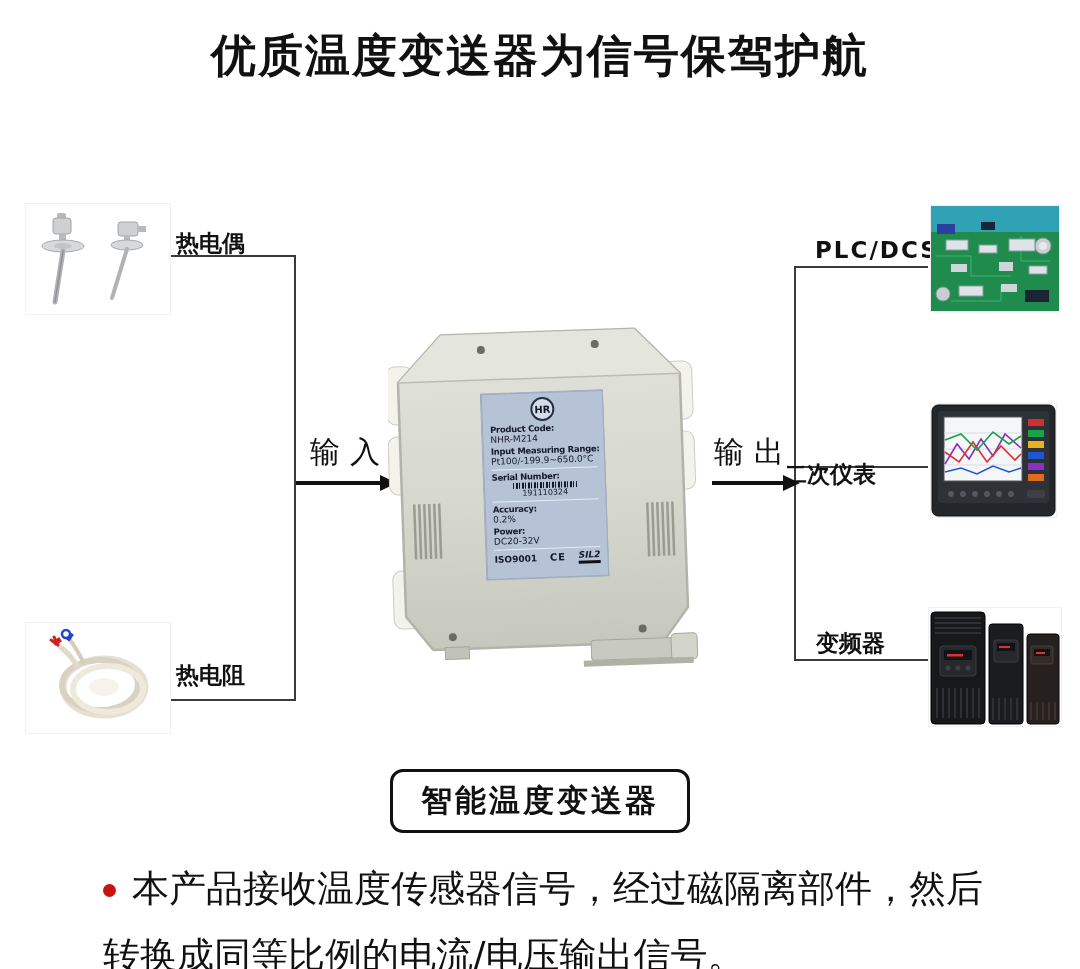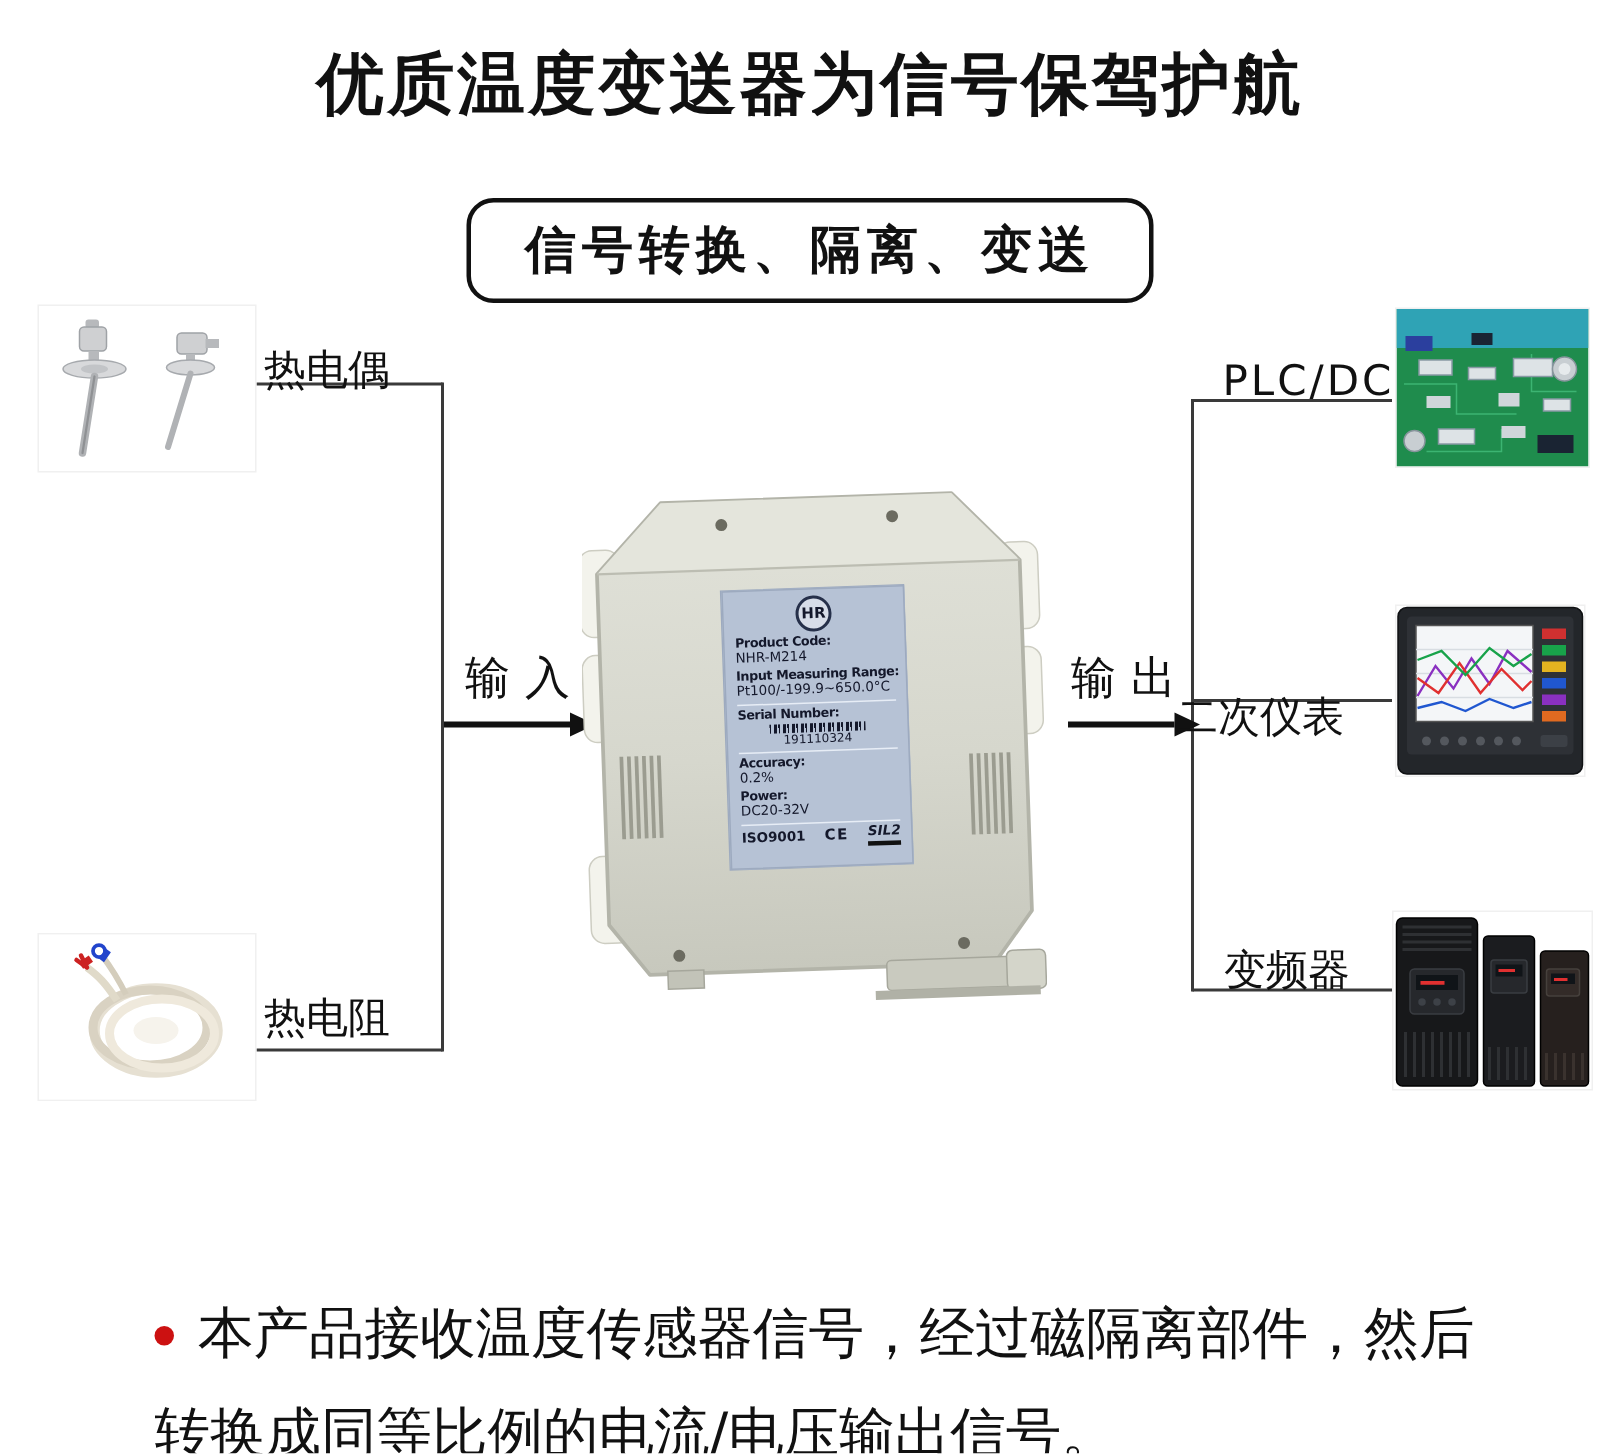--- a/index.html
+++ b/index.html
@@ -8,21 +8,21 @@
 
   .title{position:absolute;top:26px;left:0;width:100%;text-align:center;
          font-size:45px;font-weight:bold;letter-spacing:2px;}
 
   .banner{position:absolute;top:132px;left:50%;transform:translateX(-50%);
           border:3px solid #111;border-radius:18px;padding:9px 36px;
           font-size:34px;font-weight:bold;letter-spacing:4px;white-space:nowrap;}
 
   .conn{position:absolute;left:0;top:0;pointer-events:none;}
 
-  .side-label{position:absolute;font-size:28px;font-weight:normal;white-space:nowrap;}
+  .side-label{position:absolute;font-size:23px;font-weight:bold;white-space:nowrap;}
   .io-label{position:absolute;font-size:30px;font-weight:normal;letter-spacing:10px;white-space:nowrap;}
 
   .img-box{position:absolute;background:#fff;border:1px solid #f0f0f0;box-sizing:border-box;}
   .img-box svg{display:block;}
 
   .device-svg{position:absolute;left:388px;top:320px;}
 
   .device-label{position:absolute;left:484px;top:392px;width:122px;height:186px;
                 background:#b6c2d5;transform:rotate(-2deg);box-sizing:border-box;
                 padding:4px 7px;color:#14182b;border:1px solid #9daabf;overflow:hidden;}
@@ -50,23 +50,20 @@
   .bullet{display:inline-block;width:13px;height:13px;border-radius:50%;
           background:#cc1111;margin-right:16px;vertical-align:middle;}
 </style>
 </head>
 <body>
 
 <div class="page">
 
   <div class="title">优质温度变送器为信号保驾护航</div>
 
-  <div class="banner">
-    <span>信号转换、隔离、变送</span>
-  </div>
 
   <svg class="conn" width="1080" height="969" viewBox="0 0 1080 969">
     <g stroke="#3a3a3a" stroke-width="2">
       <line x1="170" y1="256" x2="295" y2="256"></line>
       <line x1="170" y1="700" x2="295" y2="700"></line>
       <line x1="295" y1="255" x2="295" y2="701"></line>
       <line x1="795" y1="267" x2="928" y2="267"></line>
       <line x1="795" y1="467" x2="928" y2="467"></line>
       <line x1="795" y1="660" x2="928" y2="660"></line>
       <line x1="795" y1="266" x2="795" y2="661"></line>
@@ -317,18 +314,21 @@
       <g stroke="#3a322e" stroke-width="2">
         <line x1="102" y1="94" x2="102" y2="112"></line>
           <line x1="108" y1="94" x2="108" y2="112"></line>
         <line x1="114" y1="94" x2="114" y2="112"></line>
           <line x1="120" y1="94" x2="120" y2="112"></line>
         <line x1="126" y1="94" x2="126" y2="112"></line>
       </g>
     </svg>
   </div>
 
+  <div class="smart-box">
+    <span>智能温度变送器</span>
+  </div>
 
   <div class="desc">
     <span class="bullet"></span><span>本产品接收温度传感器信号，经过磁隔离部件，然后转换成同等比例的电流/电压输出信号。</span>
   </div>
 
 </div>
 
 </body></html>

